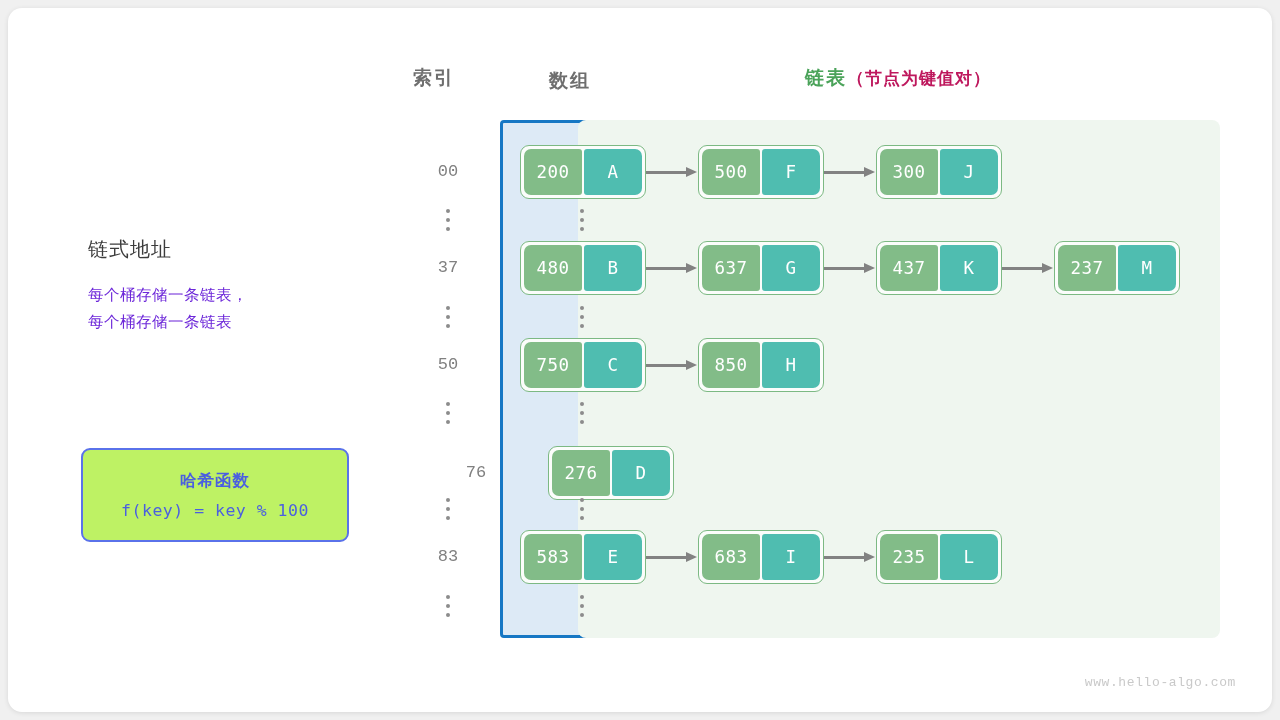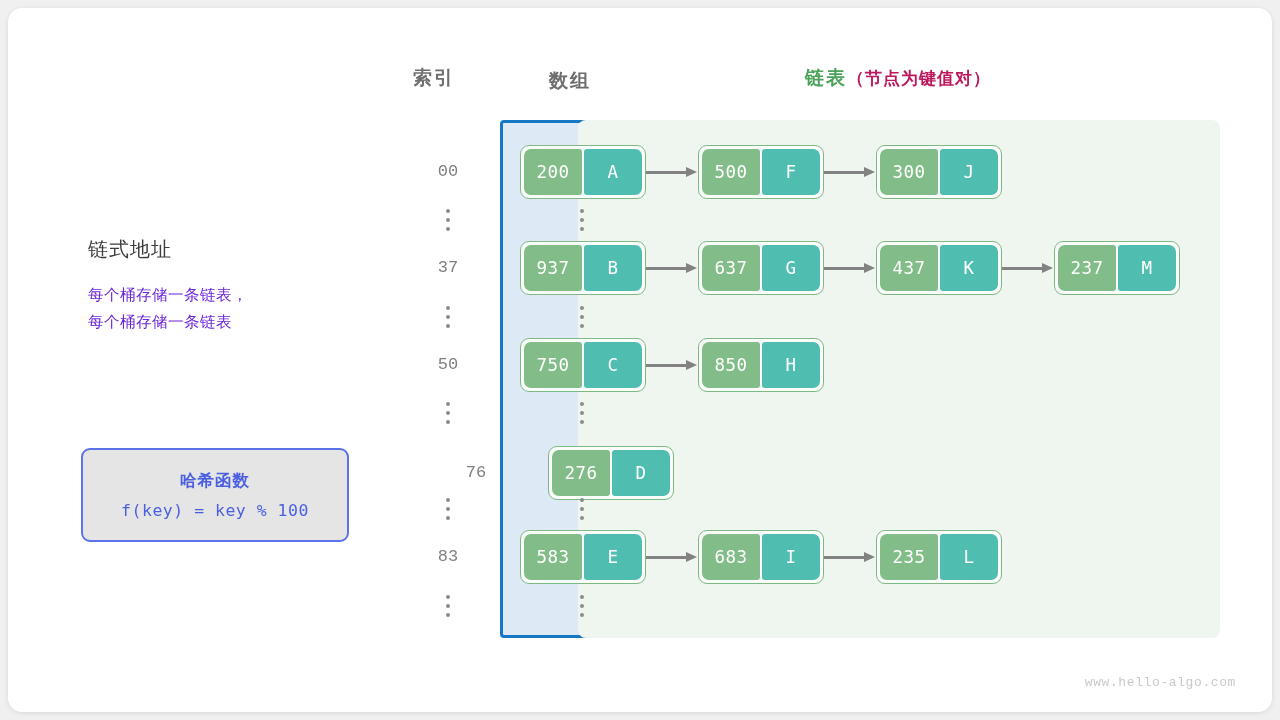--- a/index.html
+++ b/index.html
@@ -29,21 +29,21 @@
   .left-desc-line {
     font-size: 15.5px; color: #6d28d9; line-height: 27px; letter-spacing: .5px;
   }
 
   
   #hash-box {
     position: absolute; left: 73px; top: 440px;
     width: 268px; height: 94px;
     border: 2px solid #5a72ea;
     border-radius: 9px;
-    background: #e5e5e5;
+    background: #bef264;
     display: flex; flex-direction: column;
     align-items: center; justify-content: center;
   }
   #hash-title {
     font-size: 16.5px; font-weight: bold; color: #4a5fe0;
     letter-spacing: 1px; margin-bottom: 9px;
   }
   #hash-formula {
     font-family: "DejaVu Sans Mono", "Liberation Mono", monospace;
     font-size: 16.5px; color: #4a5fe0; letter-spacing: .5px;
@@ -185,21 +185,21 @@
           <div class="node">
             <div class="kv k">300</div>
             <div class="kv v">J</div>
           </div>
         </div>
       </div>
       <div class="row" style="top: 233px;">
         <div class="idx-label">37</div>
         <div class="nodes">
           <div class="node">
-            <div class="kv k">937</div>
+            <div class="kv k">480</div>
             <div class="kv v">B</div>
           </div>
           <div class="arrow">
             <span class="shaft"></span>
             <span class="head"></span>
           </div>
           <div class="node">
             <div class="kv k">637</div>
             <div class="kv v">G</div>
           </div>

